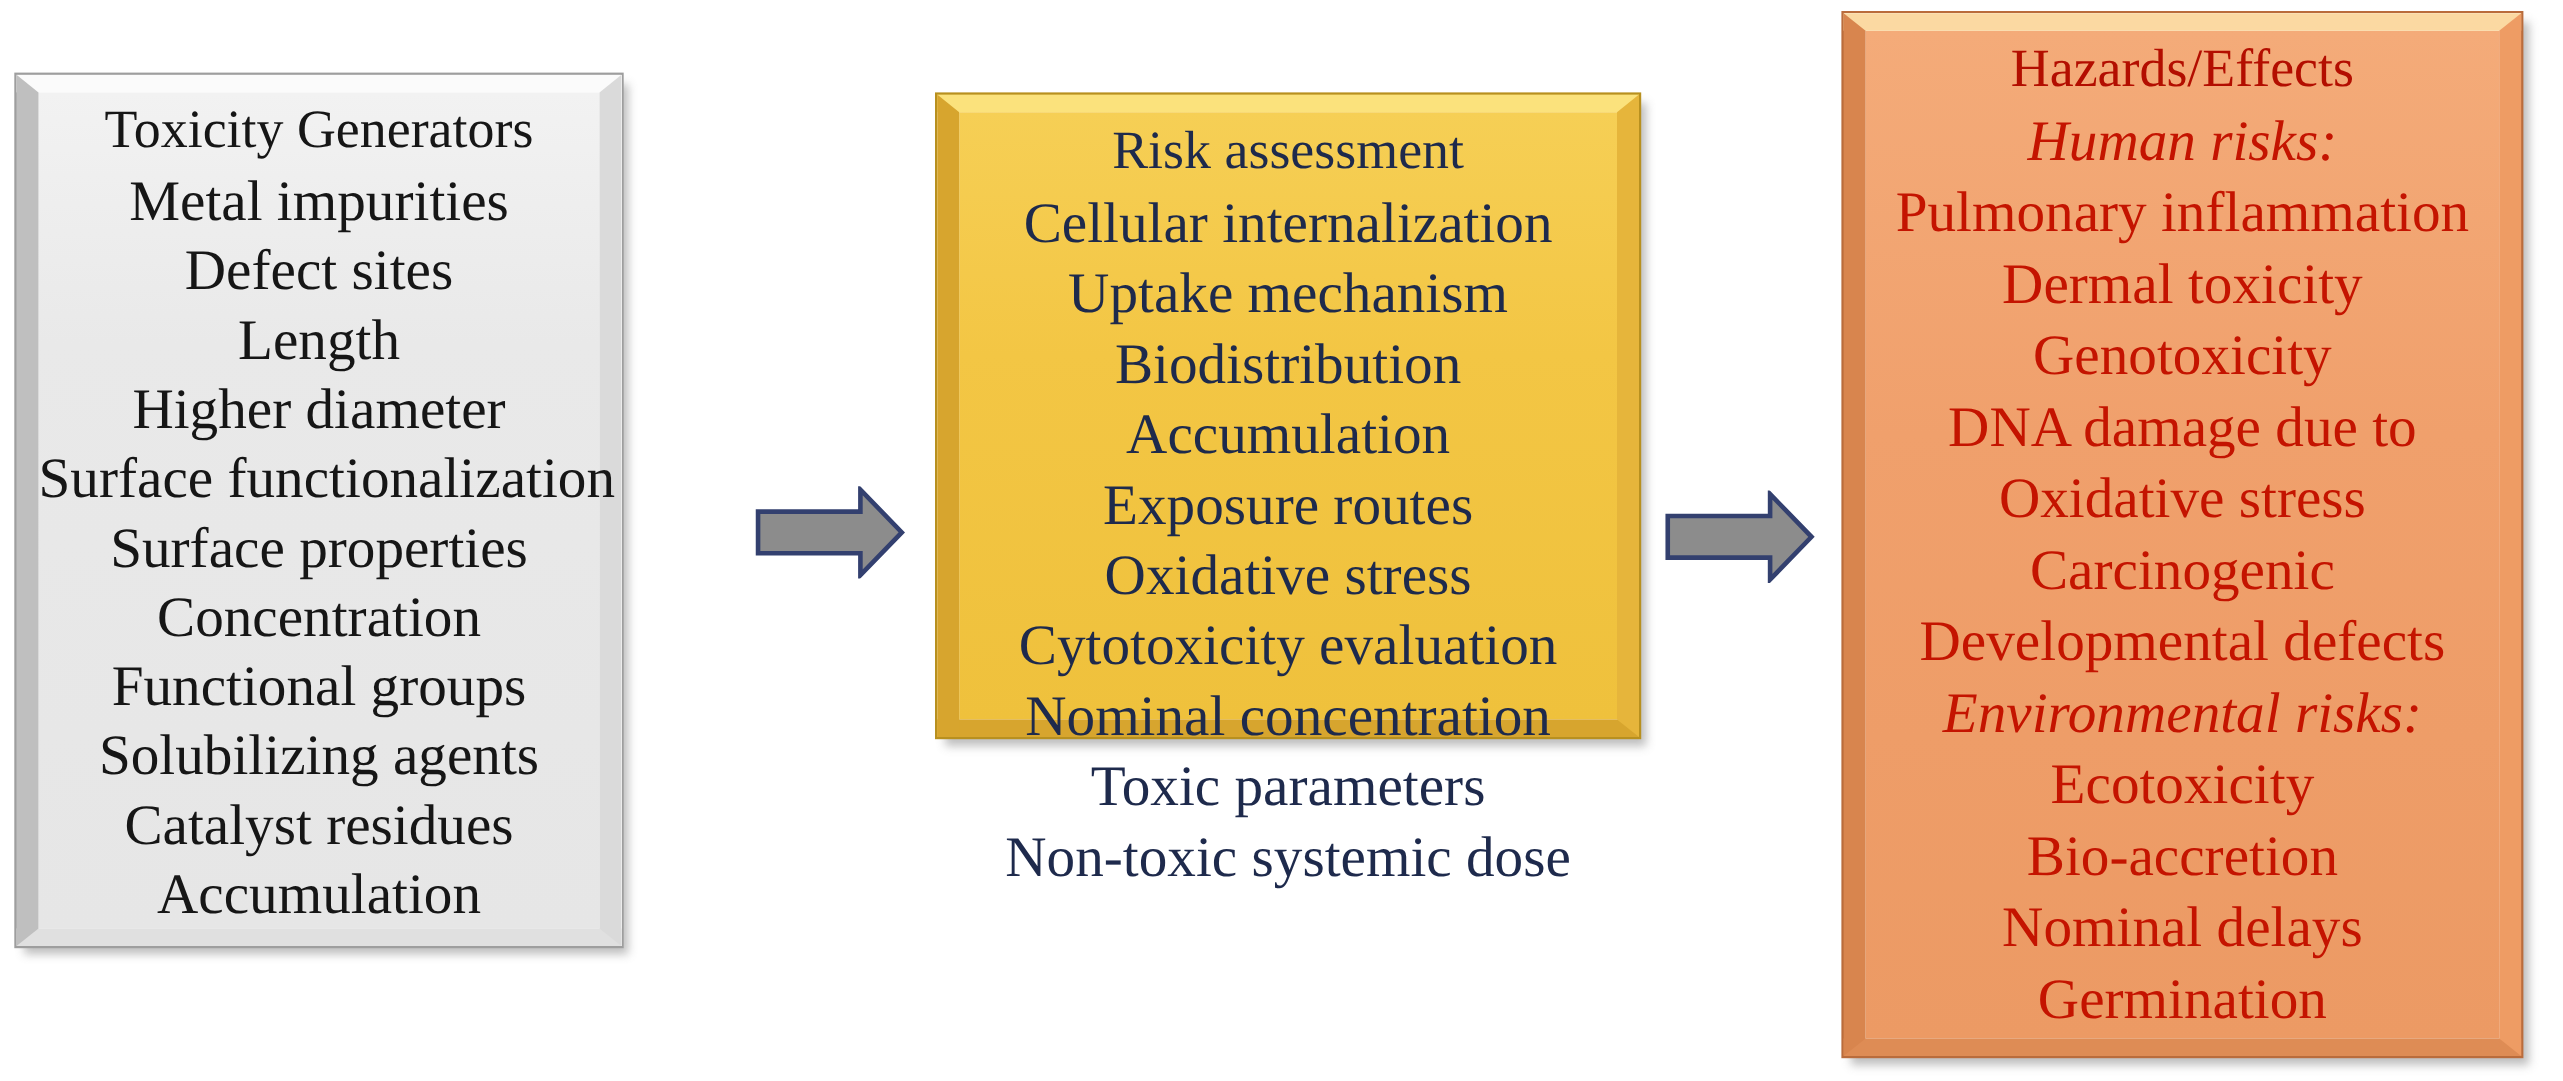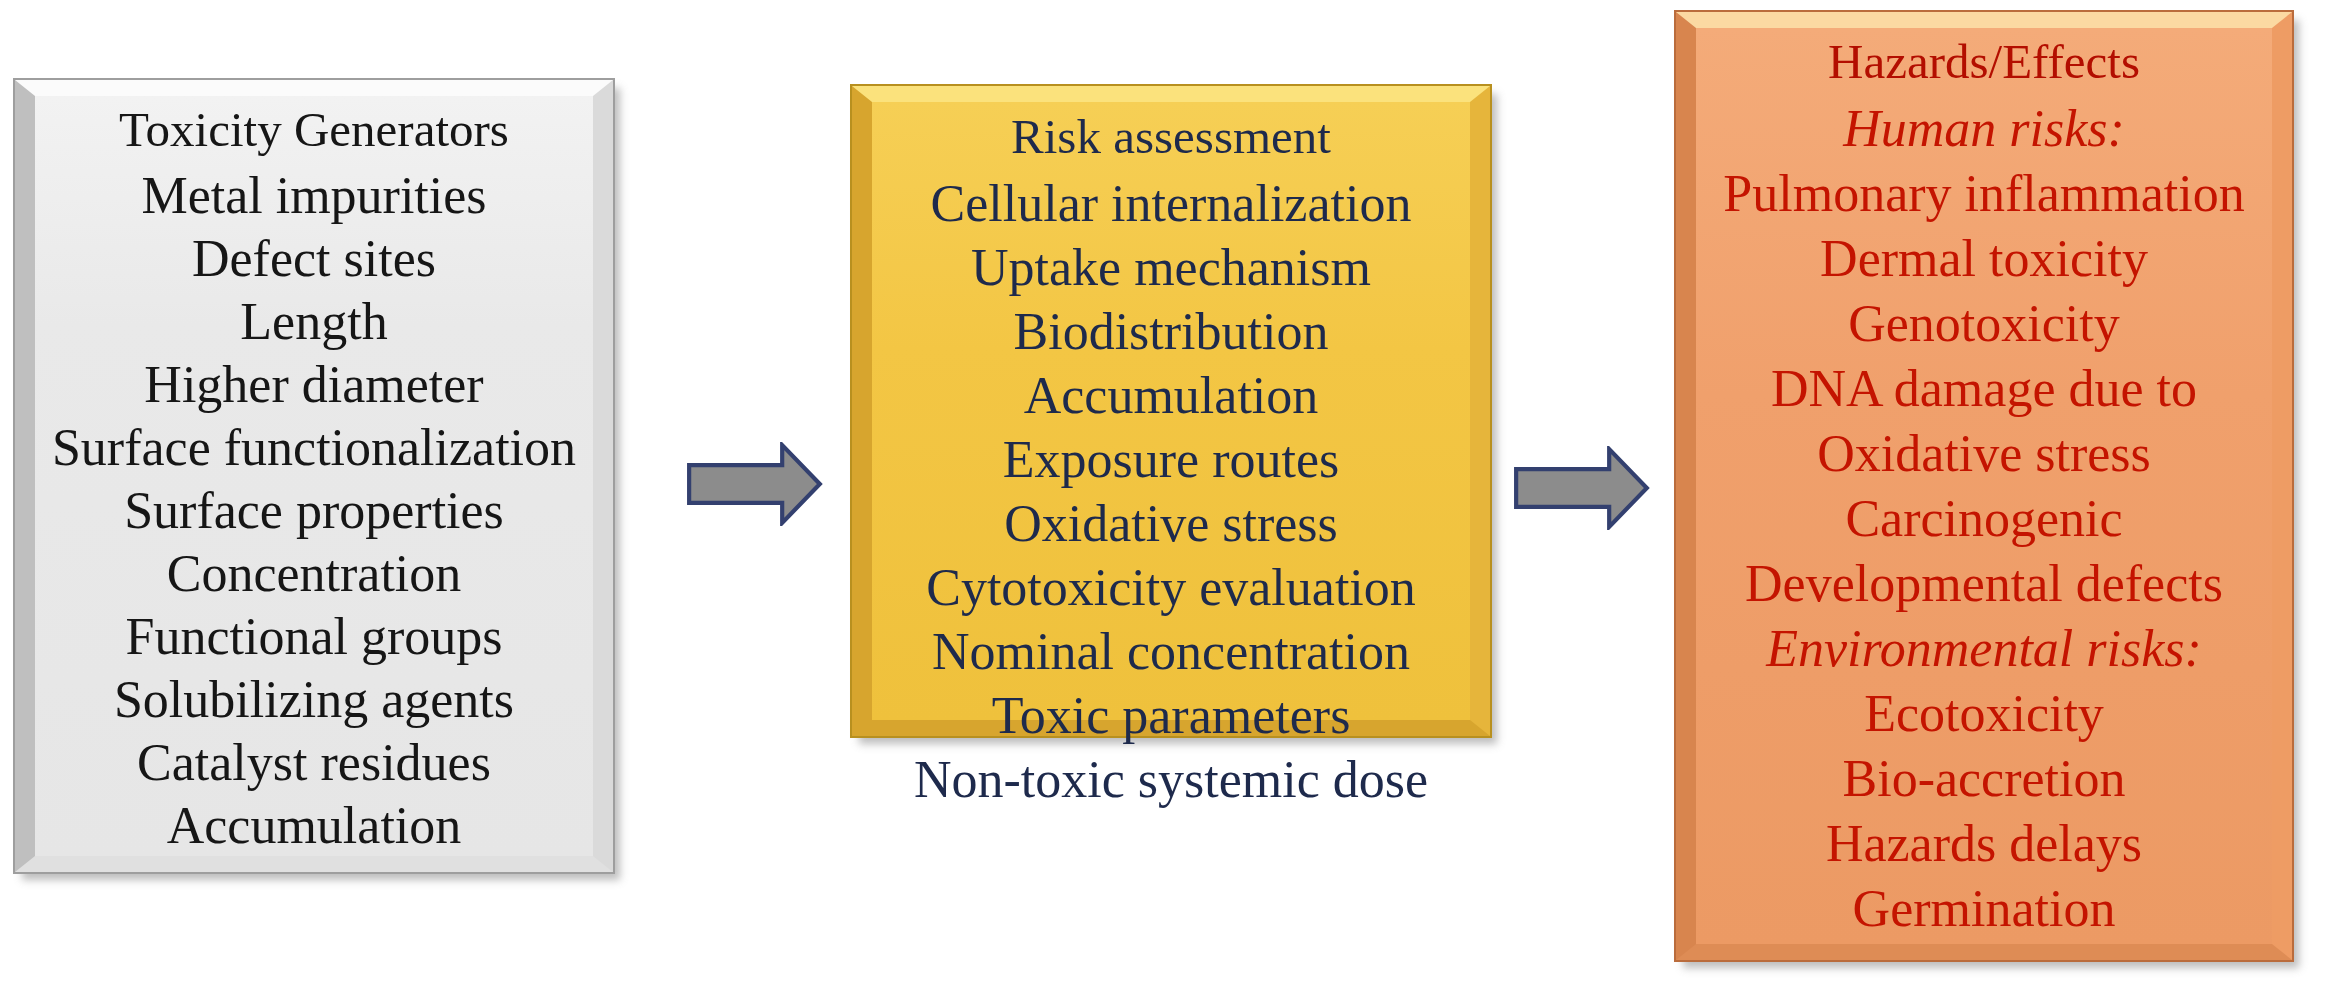--- a/index.html
+++ b/index.html
@@ -34,35 +34,35 @@
     padding: 0;
   }
   .box-item {
     font-size: 52px;
     white-space: nowrap;
   }
   .box-item.italic { font-style: italic; }
 
   
   .box-gray {
-    left: 15px; top: 80px; width: 598px; height: 792px;
+    left: 15px; top: 68px; width: 550px; height: 792px;
     background: linear-gradient(180deg, #f2f2f2 0%, #e9e9e9 30%, #e6e6e6 100%);
     border-top-color: #fbfbfb;
     border-left-color: #bfbfbf;
     border-right-color: #dadada;
     border-bottom-color: #e0e0e0;
     box-shadow: 0 0 0 2px #9e9e9e, 7px 8px 8px rgba(110,110,110,0.45);
     color: #161616;
   }
   .box-gray .box-title { line-height: 68px; color: #161616; }
   .box-gray .box-item  { line-height: 63px; }
 
   
   .box-yellow {
-    left: 852px; top: 86px; width: 638px; height: 650px;
+    left: 852px; top: 86px; width: 638px; height: 584px;
     background: linear-gradient(180deg, #f6cf55 0%, #f3c644 40%, #efc13c 100%);
     border-top-color: #fbe27c;
     border-left-color: #d7a52e;
     border-right-color: #e6b53b;
     border-bottom-color: #d7a52e;
     box-shadow: 0 0 0 2px #b8901f, 7px 8px 8px rgba(110,110,110,0.45);
     color: #1e2a4c;
   }
   .box-yellow .box-title { line-height: 70px; color: #1e2a4c; }
   .box-yellow .box-item  { line-height: 64px; font-family: Liberation Serif, serif; }
@@ -148,18 +148,18 @@
         <li class="box-item">Pulmonary inflammation</li>
         <li class="box-item">Dermal toxicity</li>
         <li class="box-item">Genotoxicity</li>
         <li class="box-item">DNA damage due to</li>
         <li class="box-item">Oxidative stress</li>
         <li class="box-item">Carcinogenic</li>
         <li class="box-item">Developmental defects</li>
         <li class="box-item italic">Environmental risks:</li>
         <li class="box-item">Ecotoxicity</li>
         <li class="box-item">Bio-accretion</li>
-        <li class="box-item">Hazards delays</li>
+        <li class="box-item">Nominal delays</li>
         <li class="box-item">Germination</li>
       </ul>
   </section>
 
 </div>
 
 </body></html>

